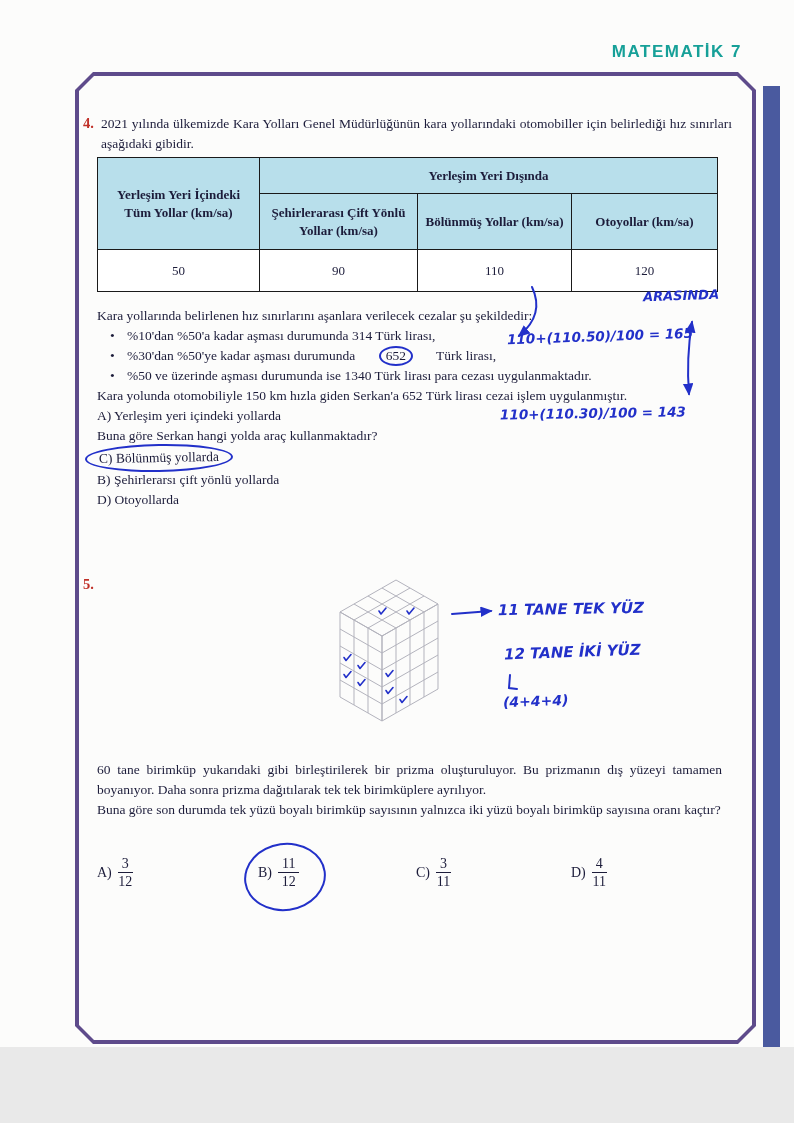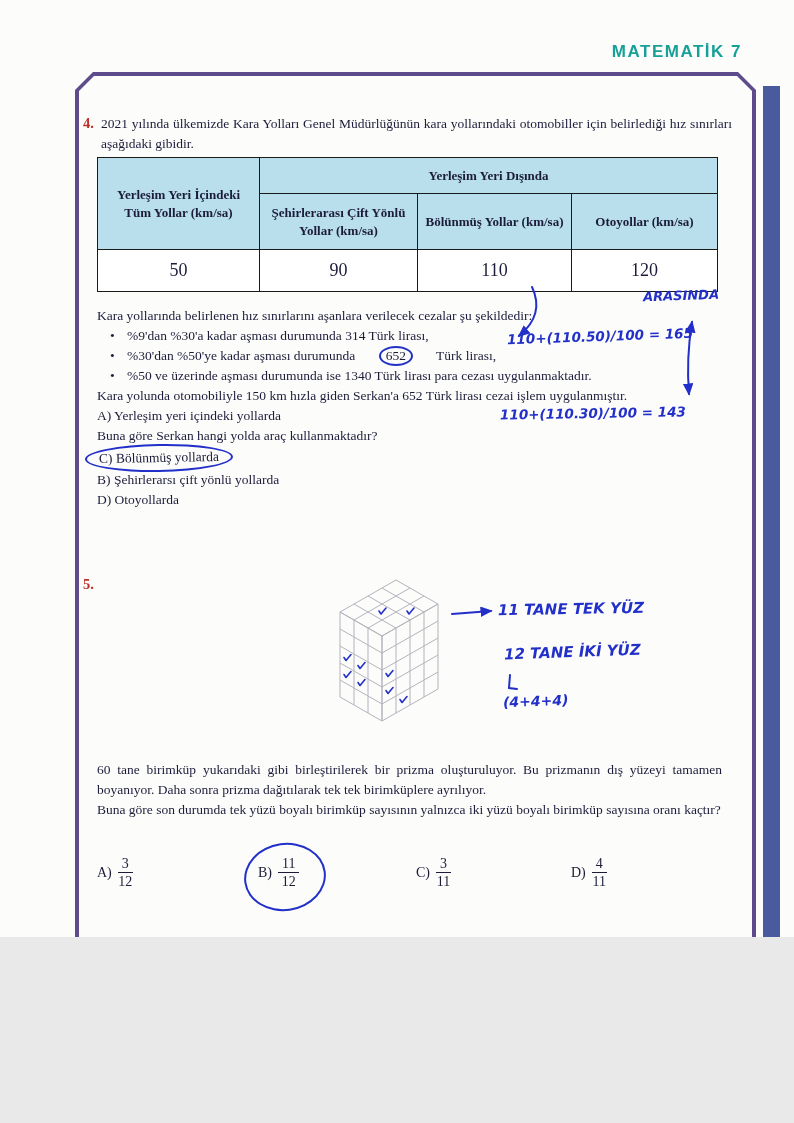--- a/index.html
+++ b/index.html
@@ -6,21 +6,21 @@
     --teal:#16a098;
     --frame-purple:#5e4b8b;
     --stripe-blue:#4a5a9f;
     --table-header-bg:#b8dfeb;
     --pen-blue:#2230c9;
     --question-red:#c03028;
     --ink:#1c1c3a;
   }
   *{box-sizing:border-box;margin:0;padding:0;}
   body{margin:0;background:#e9e9e9;font-family:"Liberation Serif",serif;}
-  .page{position:relative;width:794px;height:937px;background:#fcfcfb;overflow:hidden;color:var(--ink);}
+  .page{position:relative;width:794px;height:1047px;background:#fcfcfb;overflow:hidden;color:var(--ink);}
 
   .header-title{position:absolute;left:560px;top:42px;width:182px;text-align:right;
     font-family:"Liberation Sans",sans-serif;font-weight:bold;font-size:17px;
     letter-spacing:1.5px;color:var(--teal);}
 
   .frame-outer{position:absolute;left:75px;top:72px;width:681px;height:972px;background:var(--frame-purple);
     clip-path:polygon(18px 0,calc(100% - 18px) 0,100% 18px,100% calc(100% - 18px),calc(100% - 18px) 100%,18px 100%,0 calc(100% - 18px),0 18px);}
   .frame-inner{position:absolute;left:4px;top:4px;right:4px;bottom:4px;background:#fcfcfb;
     clip-path:polygon(15px 0,calc(100% - 15px) 0,100% 15px,100% calc(100% - 15px),calc(100% - 15px) 100%,15px 100%,0 calc(100% - 15px),0 15px);}
 
@@ -32,21 +32,21 @@
   .q-num{position:absolute;font-weight:bold;color:var(--question-red);font-size:14.5px;}
   #q4-num{left:83px;top:115px;}
   #q5-num{left:83px;top:576px;}
 
   .bodytext{font-size:13.5px;line-height:20px;text-align:justify;color:var(--ink);}
   #q4-intro{position:absolute;left:101px;top:114px;width:631px;}
 
   table.speed-table{position:absolute;left:97px;top:157px;border-collapse:collapse;table-layout:fixed;width:620px;}
   table.speed-table td{border:1.4px solid #1a1a1a;text-align:center;vertical-align:middle;padding:3px 6px;}
   table.speed-table td.th{background:var(--table-header-bg);font-weight:bold;font-size:13px;line-height:1.35;}
-  table.speed-table td.val{font-size:18px;height:42px;background:#fff;}
+  table.speed-table td.val{font-size:13px;height:42px;background:#fff;}
   .row-group td{height:36px;}
   .row-sub td{height:56px;}
 
   #q4-body{position:absolute;left:97px;top:306px;width:624px;}
   #q4-body .line{min-height:20px;}
   .bullet{padding-left:30px;position:relative;text-align:left;}
   .bullet::before{content:"•";position:absolute;left:13px;}
   .opt-line{margin-top:0px;text-align:left;}
 
   .pen-circle-inline{border:2px solid var(--pen-blue);border-radius:50%;padding:0 5px;margin:0 20px;display:inline-block;line-height:16px;}
@@ -119,21 +119,21 @@
       <td class="val">50</td>
       <td class="val">90</td>
       <td class="val">110</td>
       <td class="val">120</td>
     </tr>
   </tbody>
     </table>
 
   <div id="q4-body" class="bodytext">
     <div class="line">Kara yollarında belirlenen hız sınırlarını aşanlara verilecek cezalar şu şekildedir:</div>
-    <div class="line bullet">%9'dan %30'a kadar aşması durumunda 314 Türk lirası,</div>
+    <div class="line bullet">%10'dan %50'a kadar aşması durumunda 314 Türk lirası,</div>
     <div class="line bullet">
       <span>%30'dan %50'ye kadar aşması durumunda</span>
       <span class="pen-circle-inline"><span>652</span></span>
       <span>Türk lirası,</span>
     </div>
     <div class="line bullet">%50 ve üzerinde aşması durumunda ise 1340 Türk lirası para cezası uygulanmaktadır.</div>
     <div class="line">Kara yolunda otomobiliyle 150 km hızla giden Serkan'a 652 Türk lirası cezai işlem uygulanmıştır.</div>
     <div class="line opt-line">A) Yerleşim yeri içindeki yollarda</div>
     <div class="line">Buna göre Serkan hangi yolda araç kullanmaktadır?</div>
     <div class="line opt-line">

